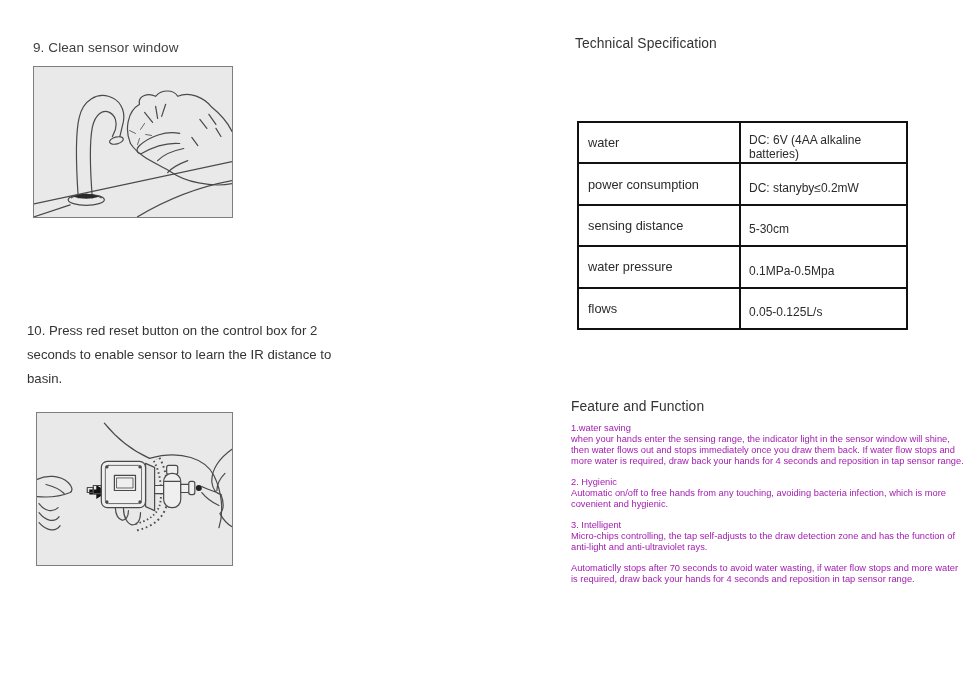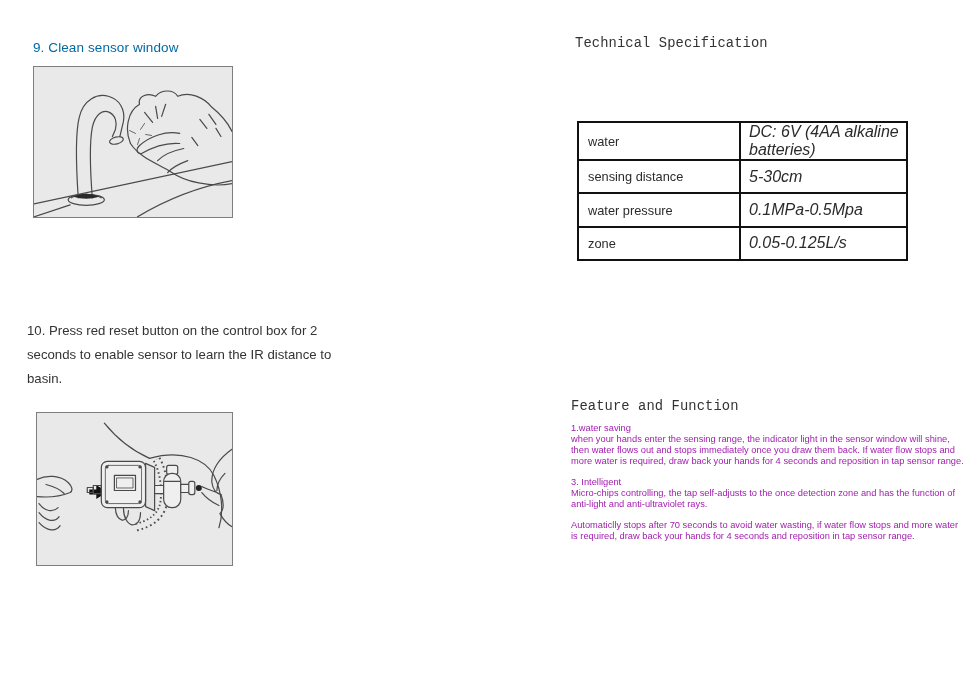--- a/index.html
+++ b/index.html
@@ -2,34 +2,34 @@
 <html><head>
 <meta charset="utf-8">
 <style>
   html,body { margin:0; padding:0; }
   body {
     width:979px; height:700px; position:relative; overflow:hidden;
     background:#ffffff; color:#333333;
     font-family:"Liberation Sans","DejaVu Sans",sans-serif;
   }
   .abs { position:absolute; }
-  .step-heading { font-size:13.5px; color:#0369a1; letter-spacing:0.1px; }
+  .step-heading { font-size:13.5px; color:#404040; letter-spacing:0.1px; }
   .step-text { font-size:13.2px; line-height:24px; white-space:pre; color:#333; }
   .illus {
     background:#e9e9e9; border:1.5px solid #7e7e7e; box-sizing:border-box;
   }
   .illus svg { display:block; width:100%; height:100%; }
-  .section-heading { font-size:13.8px; color:#333; letter-spacing:0.1px;font-family:Liberation Mono, monospace; }
+  .section-heading { font-size:13.8px; color:#333; letter-spacing:0.1px; }
   table.spec { border-collapse:collapse; table-layout:fixed; width:331px; }
   table.spec td {
     border:2px solid #111111; height:31.4px; vertical-align:middle;
     overflow:hidden; color:#2b2b2b;
   }
   table.spec td.c-label { width:151px; padding:0 0 0 9px; font-size:12.8px; }
-  table.spec td.c-value { padding:0 0 0 8px; font-size:16px;font-style:italic; }
+  table.spec td.c-value { padding:8px 0 0 8px; font-size:12px; }
   .features { color:#a21caf; }
   .feature-item { margin:0 0 10px 0; }
   .feature-title, .feature-body { font-size:9.3px; line-height:11px; white-space:pre; }
   .sketch { stroke:#4a4a4a; stroke-width:1.2; fill:none; stroke-linecap:round; stroke-linejoin:round; }
   .sketch-thin { stroke:#4a4a4a; stroke-width:0.8; fill:none; stroke-linecap:round; stroke-linejoin:round; }
   .fill-bg { fill:#e9e9e9; }
   .fill-face { fill:#efefef; }
 </style>
 </head>
 <body>
@@ -134,45 +134,54 @@
 
 <div class="abs section-heading" style="left:575px; top:36px;">Technical Specification</div>
 
 <table class="spec abs" style="left:577px; top:121px;">
   <tbody>
     <tr>
       <td class="c-label">water</td>
       <td class="c-value">DC: 6V (4AA alkaline batteries)</td>
     </tr>
     <tr>
+      <td class="c-label">power consumption</td>
+      <td class="c-value">DC: stanyby≤0.2mW</td>
+    </tr>
+    <tr>
       <td class="c-label">sensing distance</td>
       <td class="c-value">5-30cm</td>
     </tr>
     <tr>
       <td class="c-label">water pressure</td>
       <td class="c-value">0.1MPa-0.5Mpa</td>
     </tr>
     <tr>
-      <td class="c-label">zone</td>
+      <td class="c-label">flows</td>
       <td class="c-value">0.05-0.125L/s</td>
     </tr>
   </tbody>
 </table>
 
 <div class="abs section-heading" style="left:571px; top:399px;">Feature and Function</div>
 
 <div class="abs features" style="left:571px; top:423px;">
   <div class="feature-item">
     <div class="feature-title">1.water saving</div>
     <div class="feature-body">when your hands enter the sensing range, the indicator light in the sensor window will shine,
 then water flows out and stops immediately once you draw them back. If water flow stops and
 more water is required, draw back your hands for 4 seconds and reposition in tap sensor range.</div>
   </div>
   <div class="feature-item">
+    <div class="feature-title">2. Hygienic</div>
+    <div class="feature-body">Automatic on/off to free hands from any touching, avoiding bacteria infection, which is more
+covenient and hygienic.</div>
+  </div>
+  <div class="feature-item">
     <div class="feature-title">3. Intelligent</div>
-    <div class="feature-body">Micro-chips controlling, the tap self-adjusts to the once detection zone and has the function of
+    <div class="feature-body">Micro-chips controlling, the tap self-adjusts to the draw detection zone and has the function of
 anti-light and anti-ultraviolet rays.</div>
   </div>
   <div class="feature-item">
     <div class="feature-body">Automaticlly stops after 70 seconds to avoid water wasting, if water flow stops and more water
 is required, draw back your hands for 4 seconds and reposition in tap sensor range.</div>
   </div>
 </div>
 
 </body></html>

